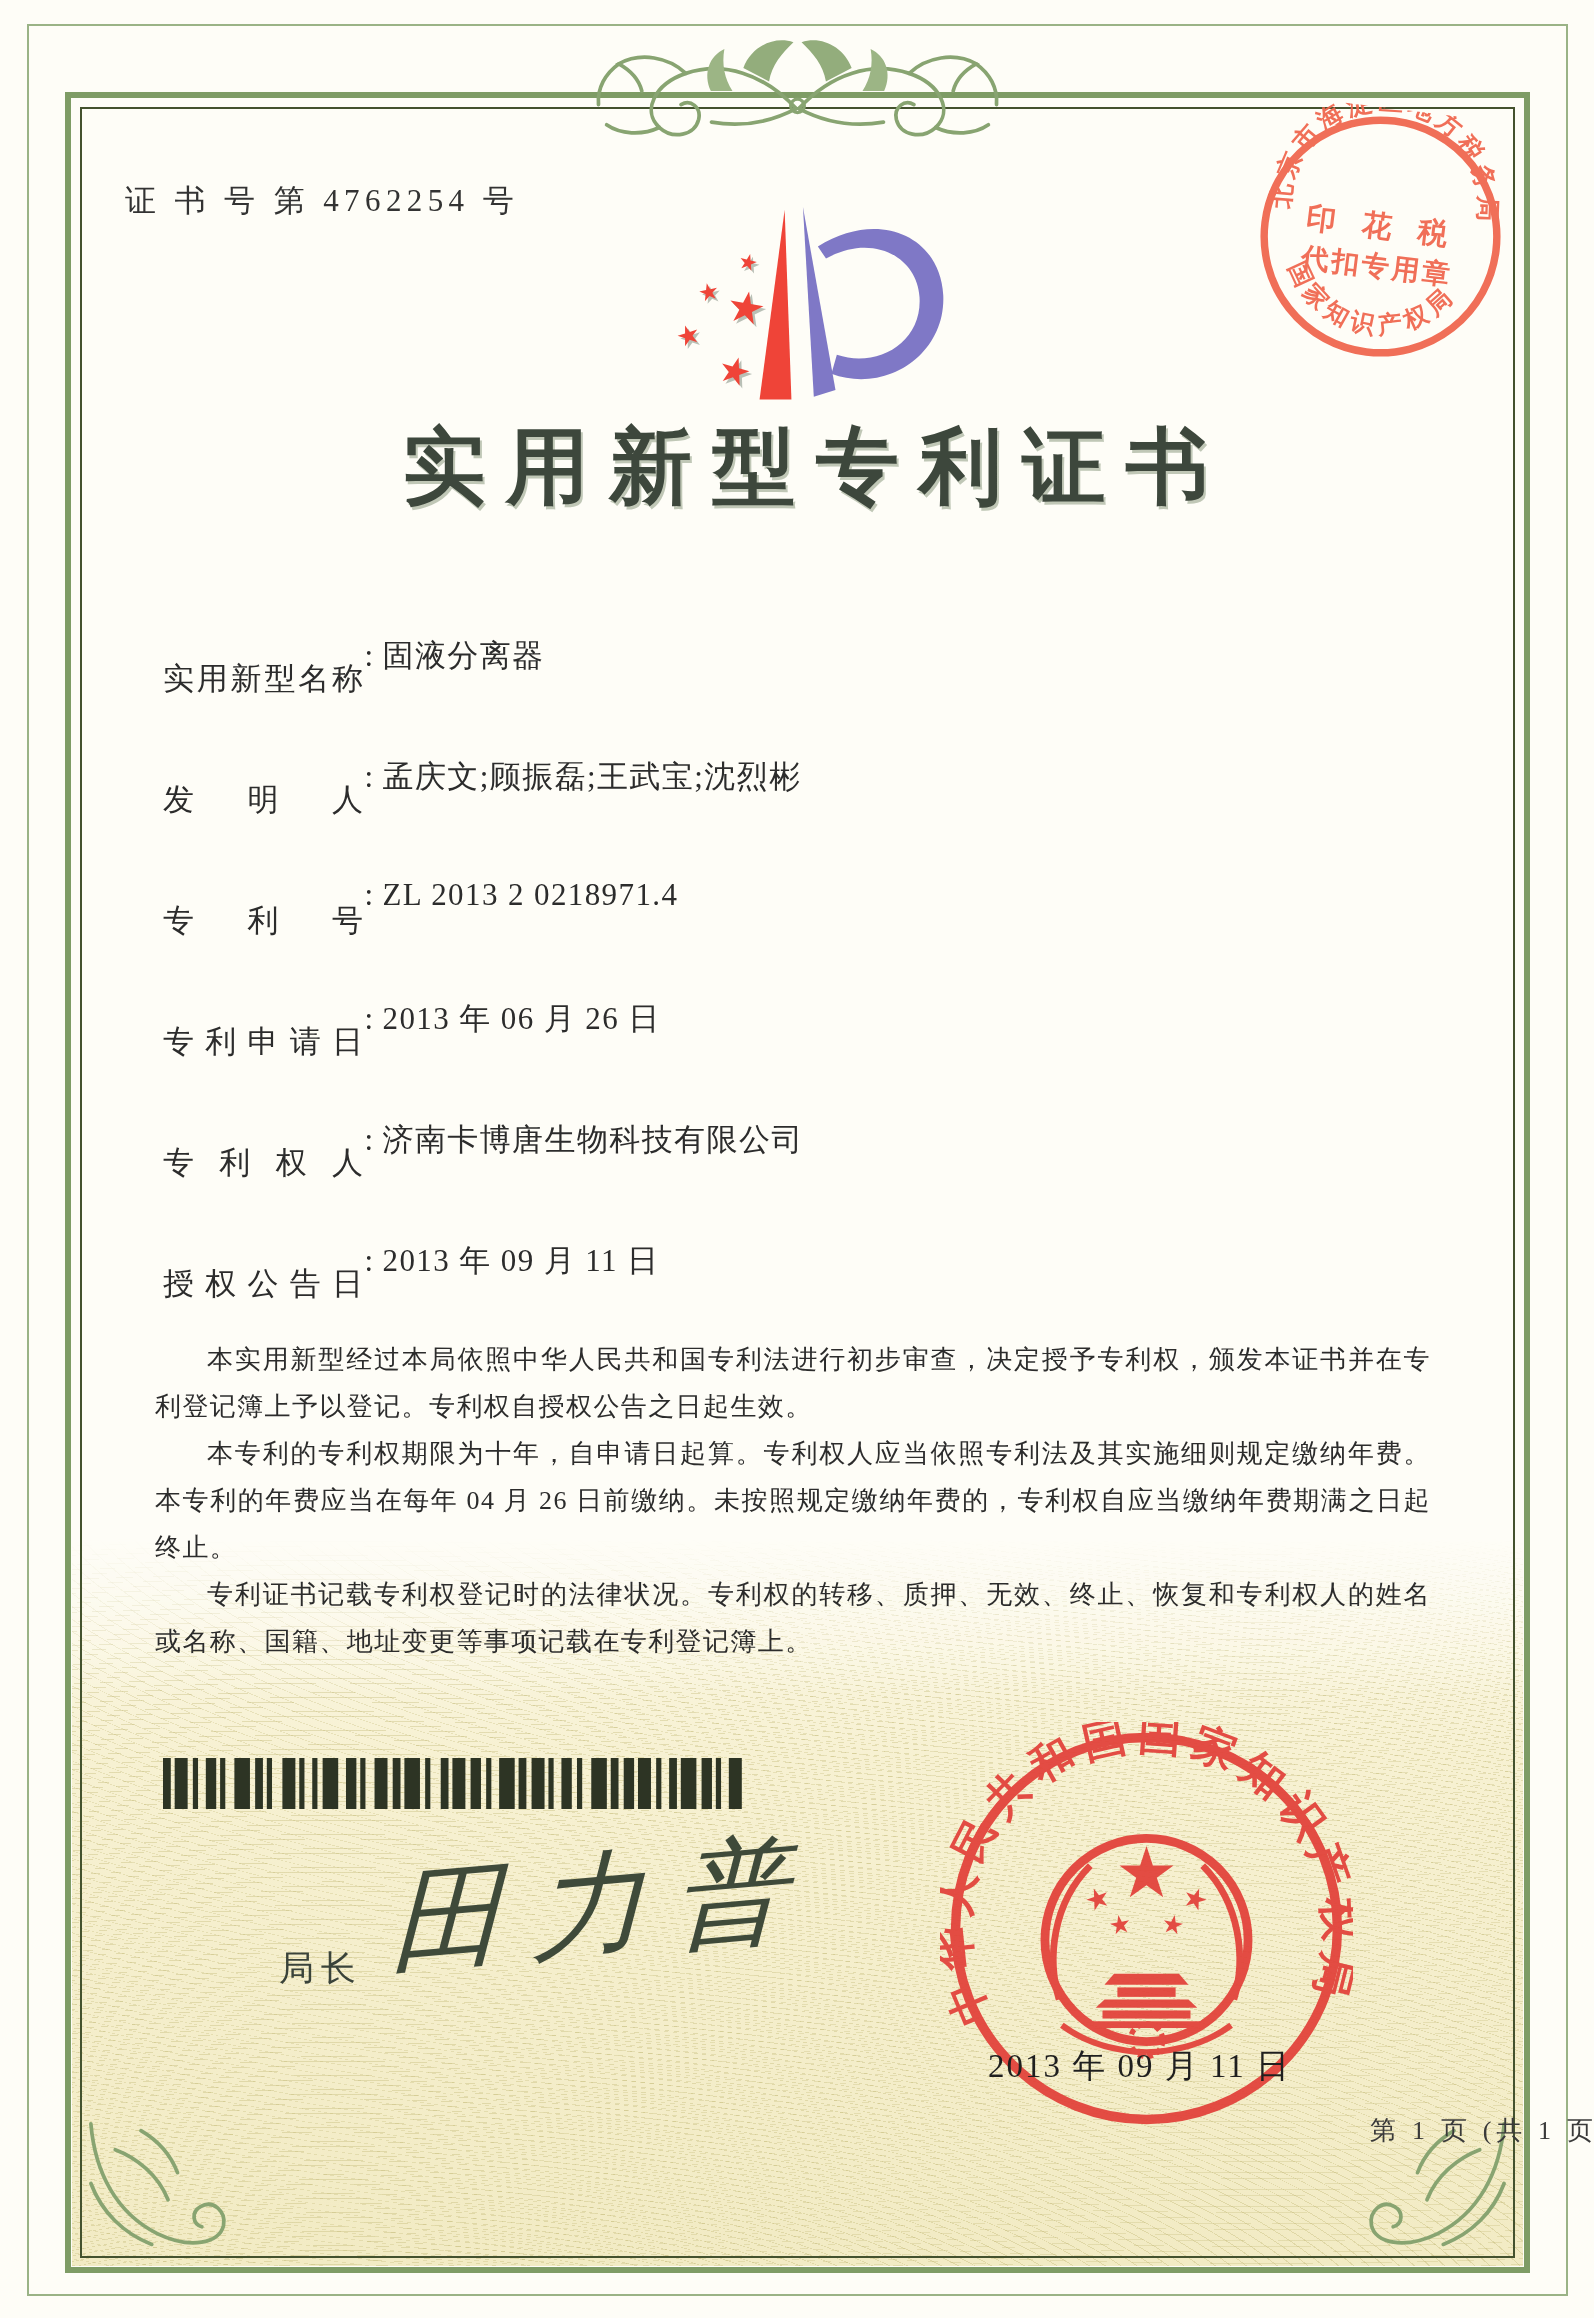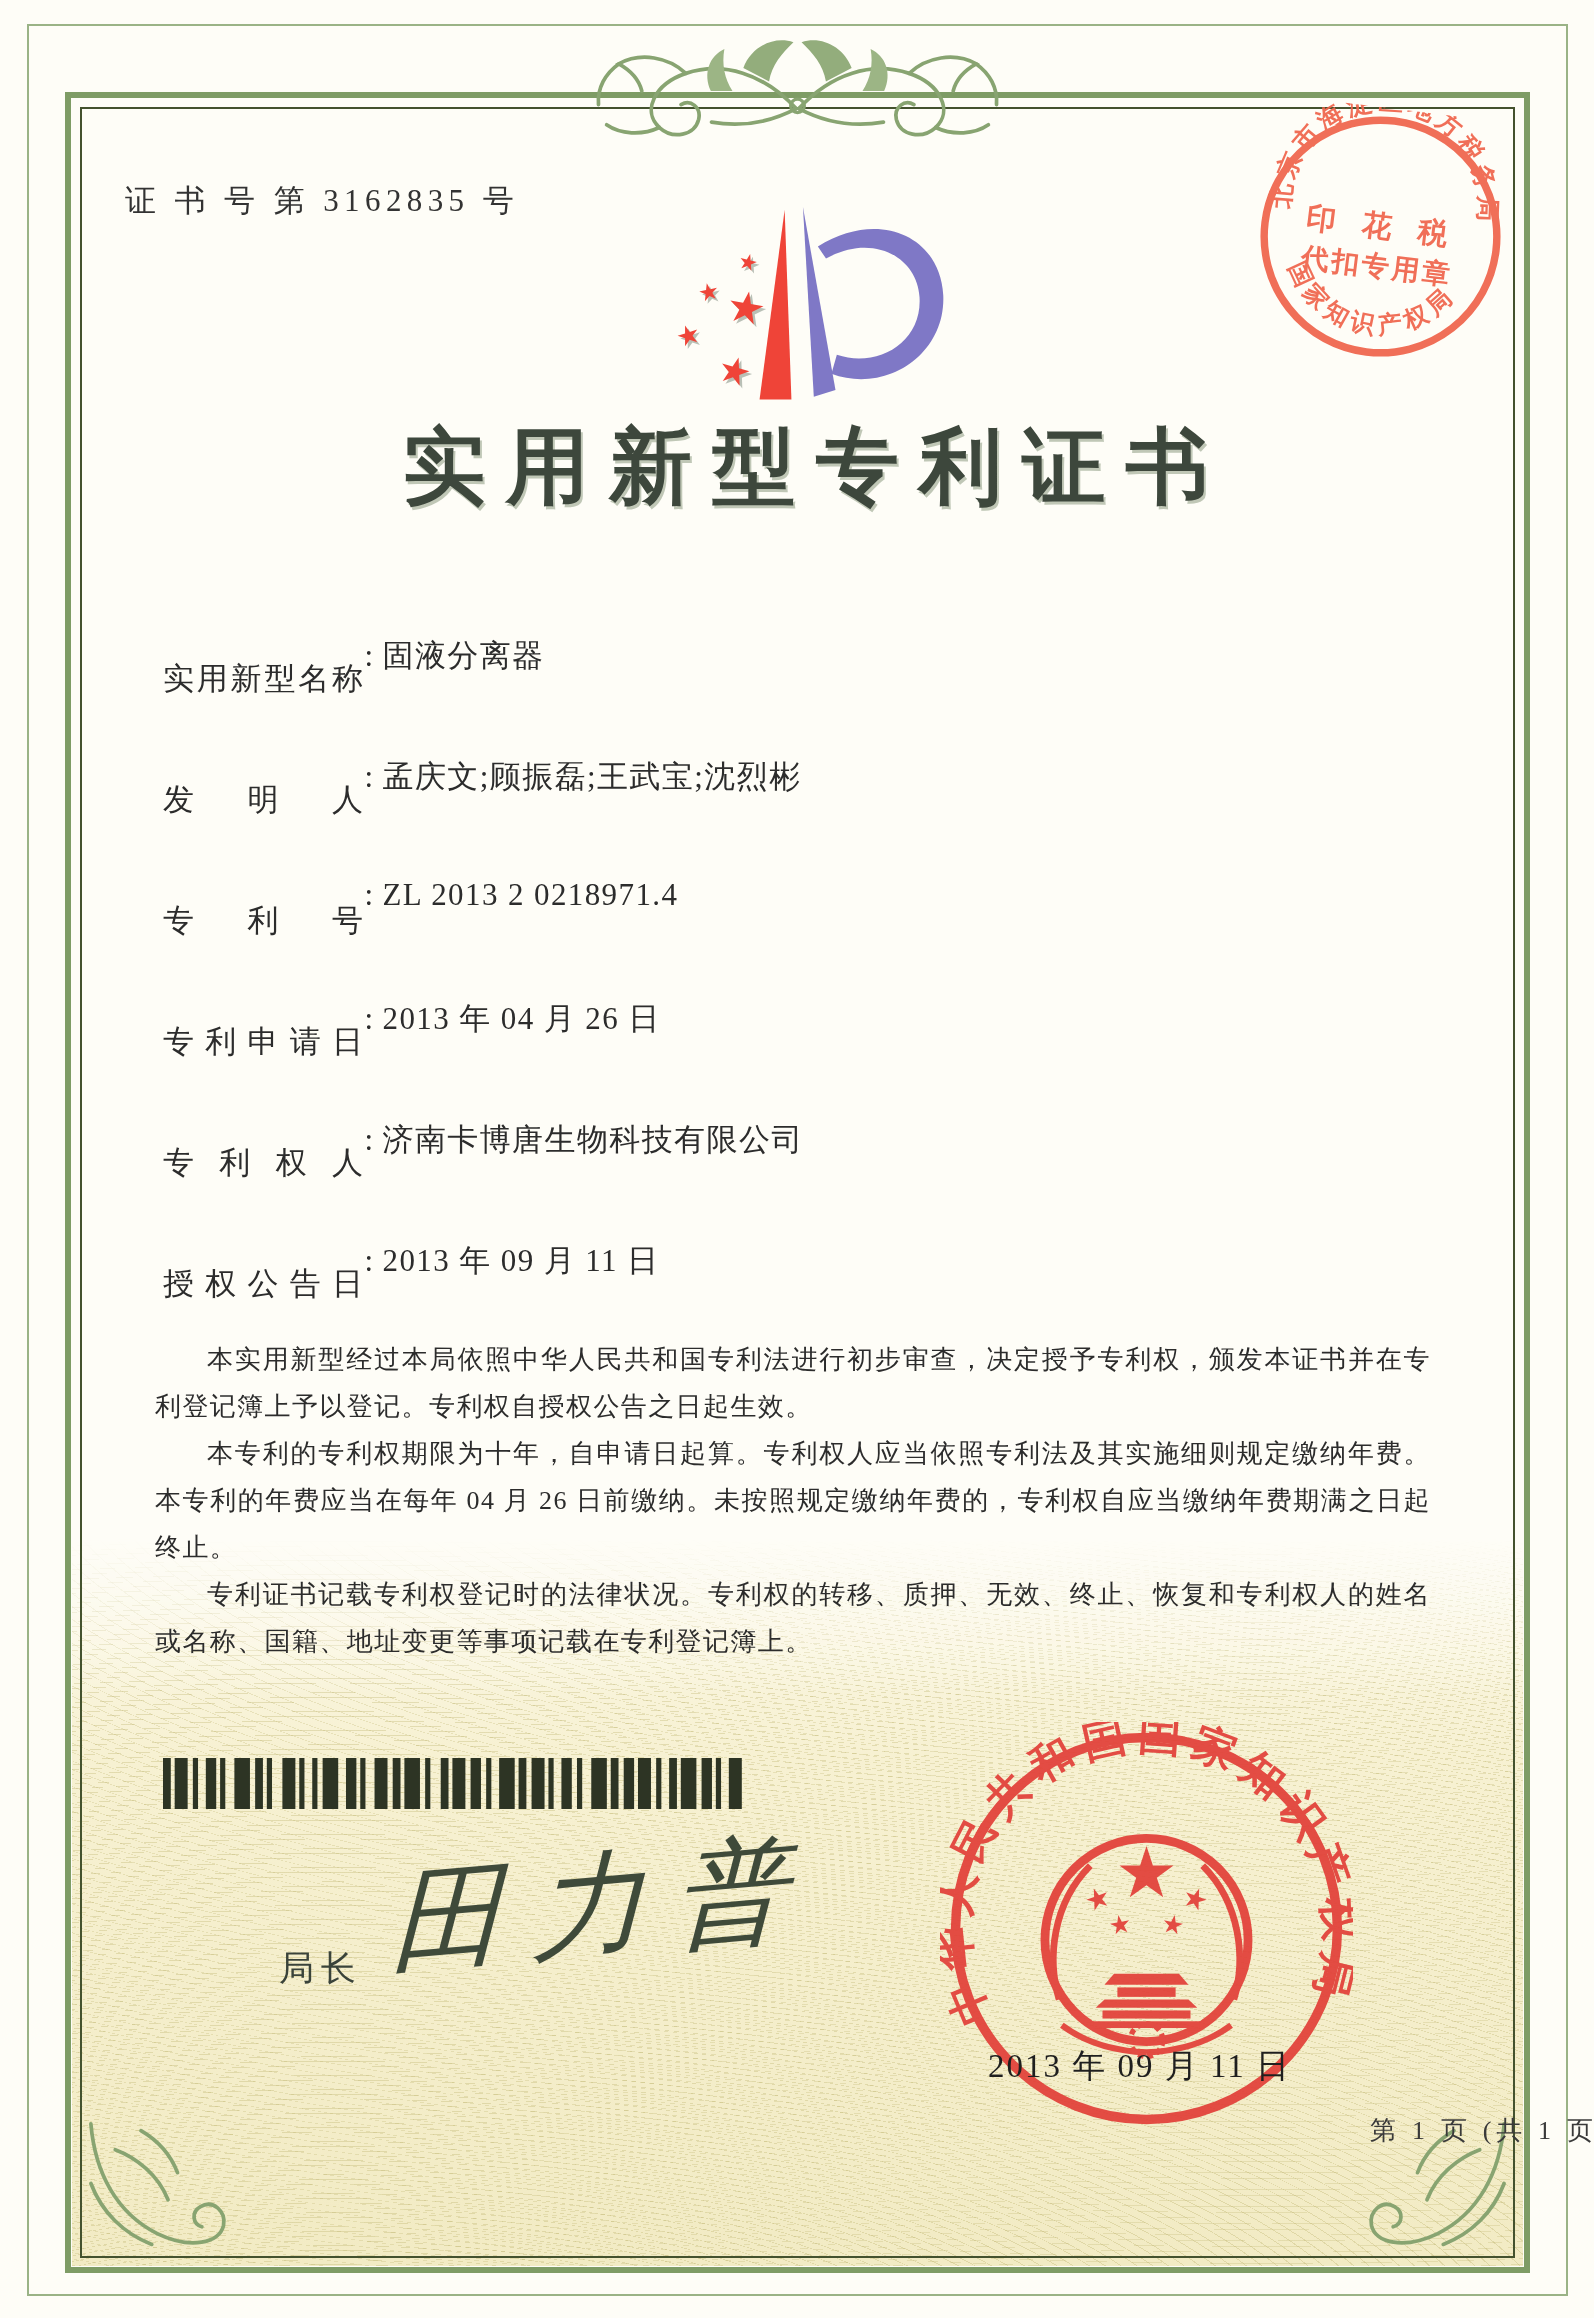--- a/index.html
+++ b/index.html
@@ -98,21 +98,21 @@
   </svg>
   <svg class="orn" style="left:1362px;top:2105px;" width="157" height="157" viewBox="0 0 232 232">
     <g transform="translate(232,0) scale(-1,1)" stroke="#88a471" stroke-width="5.5" fill="none" stroke-linecap="round">
       <path d="M22,28 C28,100 60,160 120,190 C170,214 212,204 218,178 C222,156 202,140 184,150 C170,158 172,176 186,180"></path>
       <path d="M58,66 C90,78 122,104 136,140"></path>
       <path d="M22,116 C38,158 70,190 112,206"></path>
       <path d="M96,38 C120,52 140,74 150,100"></path>
     </g>
   </svg>
 
-  <div class="cert-no">证 书 号 第 3162835 号</div>
+  <div class="cert-no">证 书 号 第 4762254 号</div>
 
   <svg class="logo" width="305" height="224" viewBox="0 0 450 330">
     <defs>
       <path id="st" d="M0,-1 L0.2245,-0.309 L0.951,-0.309 L0.3633,0.118 L0.5878,0.809 L0,0.382 L-0.5878,0.809 L-0.3633,0.118 L-0.951,-0.309 L-0.2245,-0.309 Z"></path>
     </defs>
 
     <path d="M258,80 C345,25 438,62 443,152 C447,240 358,298 278,268 L286,240 C346,260 412,222 408,155 C404,93 336,60 270,98 Z" fill="#7f78c6"></path>
     <polygon points="236,22 252,302 284,292" fill="#7f78c6"></polygon>
 
     <polygon points="209,26 172,306 219,306" fill="#ef4438"></polygon>
@@ -156,21 +156,21 @@
     <div class="field-row">
       <span class="f-label">实用新型名称</span><span class="f-colon">:</span><span class="f-value">固液分离器</span>
     </div>
     <div class="field-row">
       <span class="f-label">发明人</span><span class="f-colon">:</span><span class="f-value">孟庆文;顾振磊;王武宝;沈烈彬</span>
     </div>
     <div class="field-row">
       <span class="f-label">专利号</span><span class="f-colon">:</span><span class="f-value">ZL 2013 2 0218971.4</span>
     </div>
     <div class="field-row">
-      <span class="f-label">专利申请日</span><span class="f-colon">:</span><span class="f-value">2013 年 04 月 26 日</span>
+      <span class="f-label">专利申请日</span><span class="f-colon">:</span><span class="f-value">2013 年 06 月 26 日</span>
     </div>
     <div class="field-row">
       <span class="f-label">专利权人</span><span class="f-colon">:</span><span class="f-value">济南卡博唐生物科技有限公司</span>
     </div>
     <div class="field-row">
       <span class="f-label">授权公告日</span><span class="f-colon">:</span><span class="f-value">2013 年 09 月 11 日</span>
     </div>
   </div>
 
   <div class="paras">

